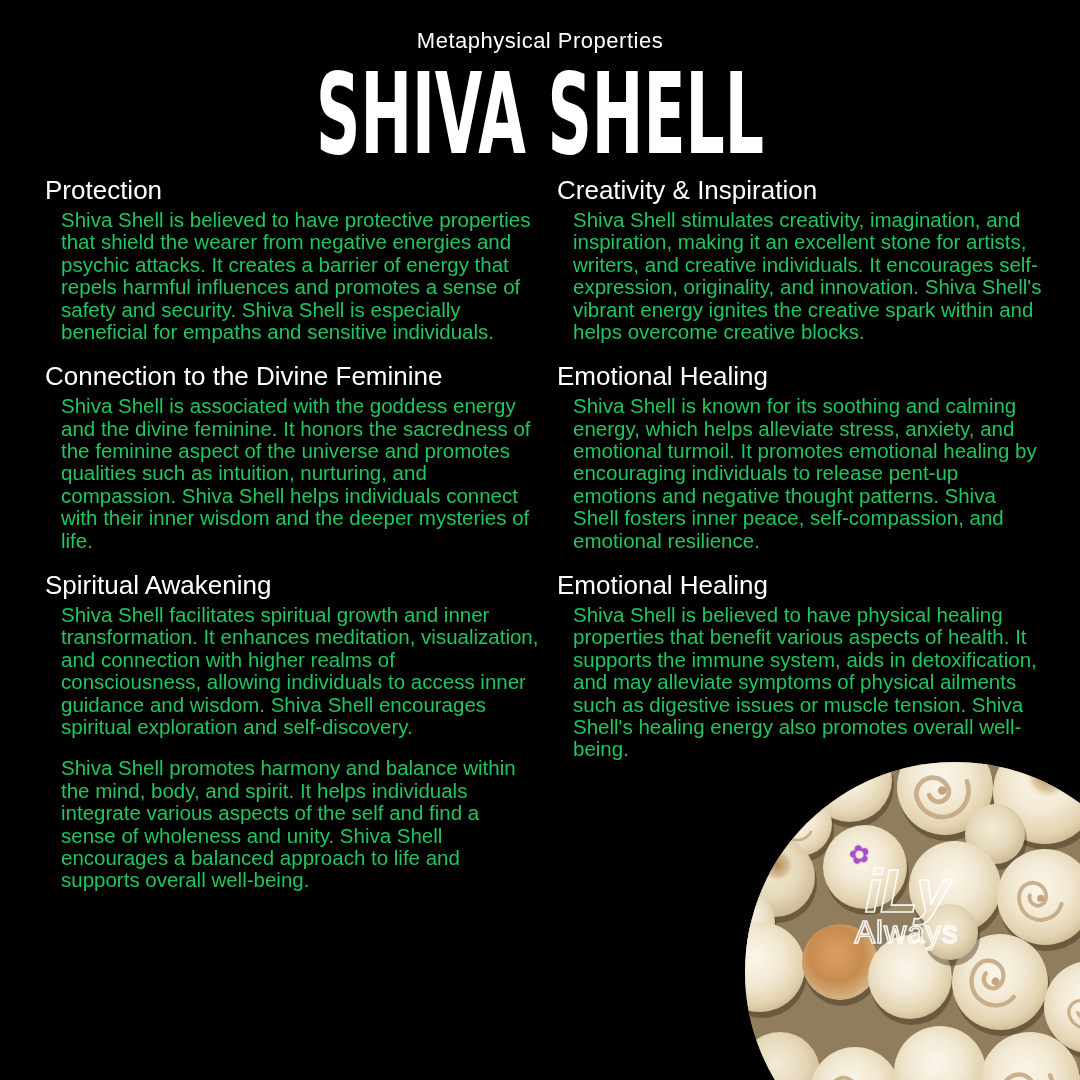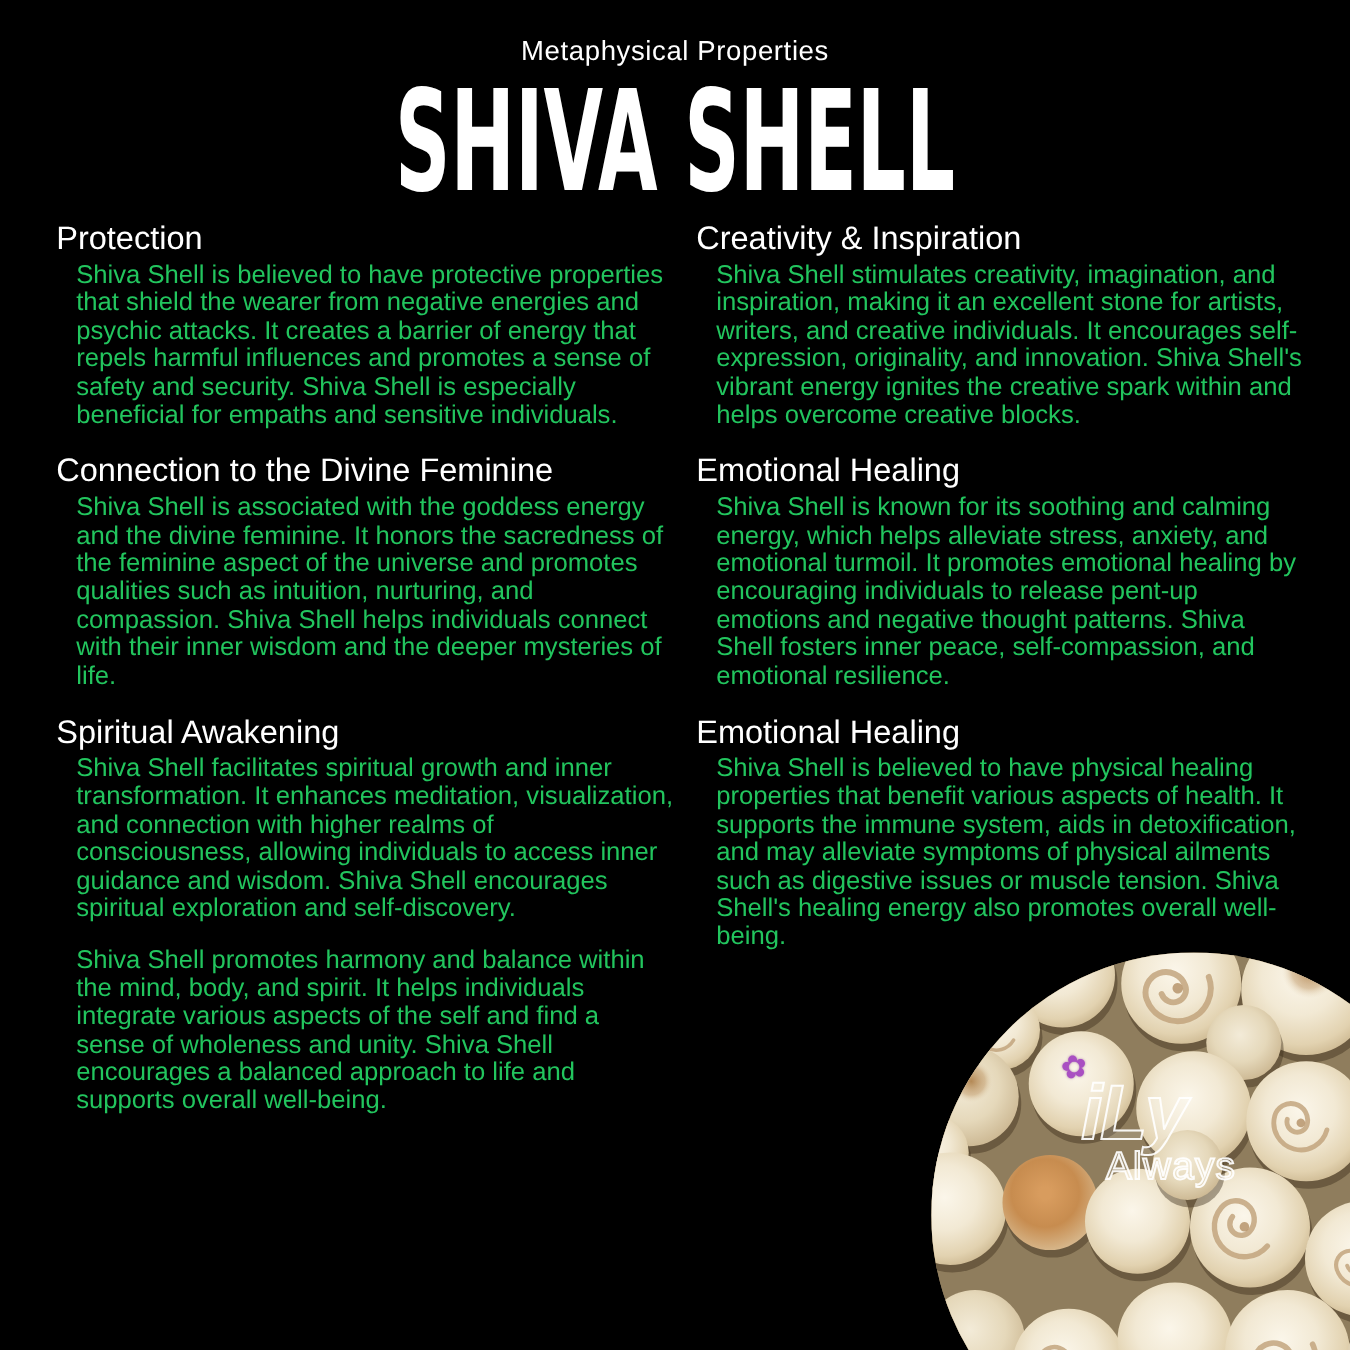--- a/index.html
+++ b/index.html
@@ -35,21 +35,21 @@
   .watermark{
     position:absolute;left:79px;top:100px;width:165px;text-align:center;
     color:rgba(255,255,255,0.14);
     -webkit-text-stroke:1.6px rgba(255,255,255,0.92);
     pointer-events:none;
   }
   .watermark .brand{
     font-size:62px;font-weight:bold;line-height:0.92;letter-spacing:-2px;font-style:italic;
   }
   .watermark .tagline{
-    font-size:31px;font-weight:400;letter-spacing:1px;margin-top:-4px;text-align:right;
+    font-size:31px;font-weight:400;letter-spacing:1px;margin-top:-4px;
   }
   .flower{
     position:absolute;left:104px;top:80px;font-size:25px;line-height:1;
     color:#a94fc2;-webkit-text-stroke:0;
     text-shadow:0 0 2px rgba(120,40,140,0.6);
     transform:rotate(-12deg);
   }
 </style>
 </head>
 <body>

